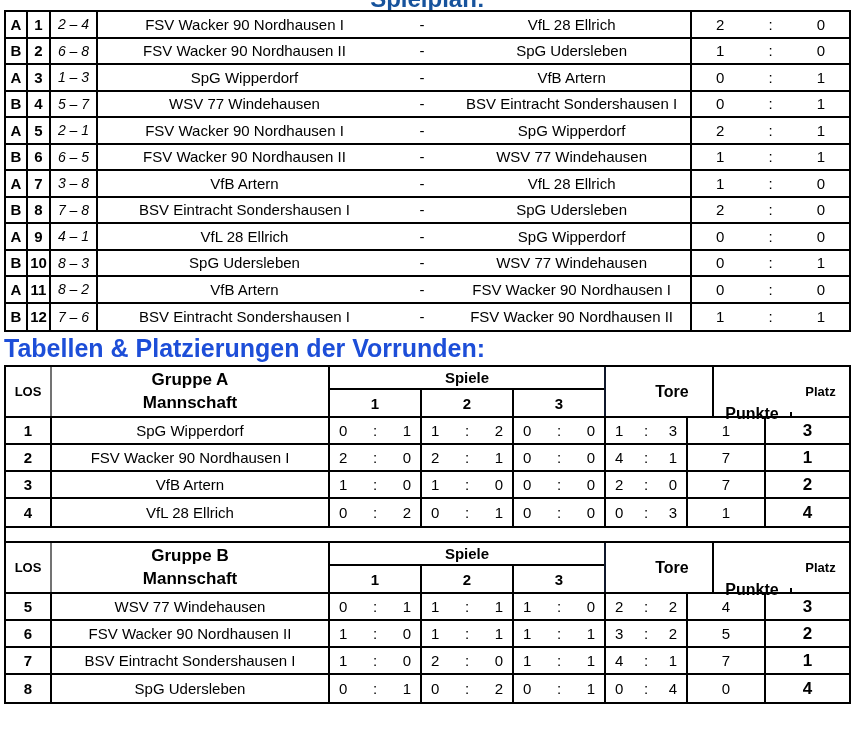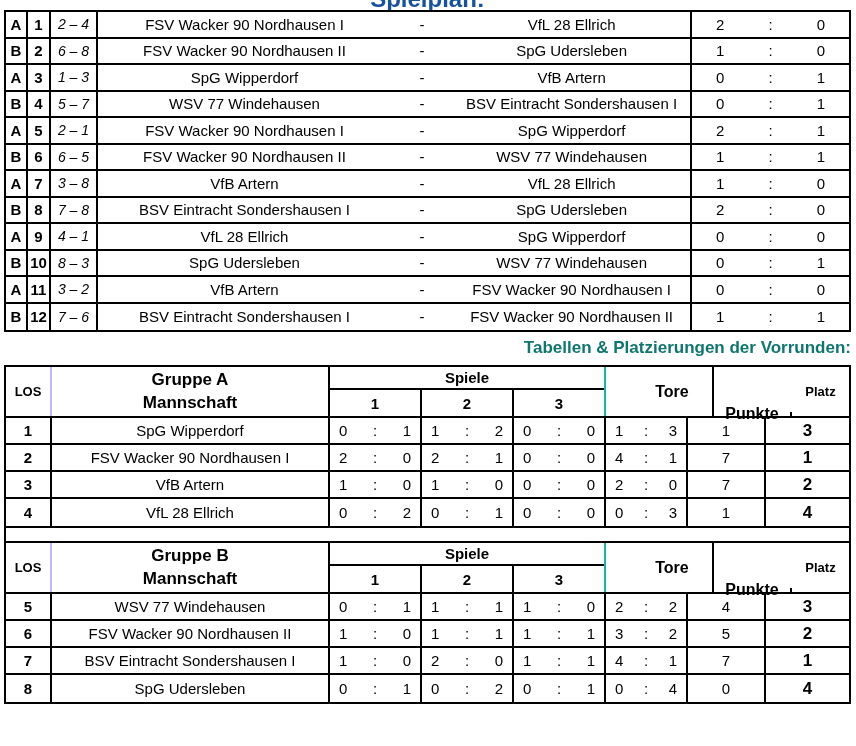--- a/index.html
+++ b/index.html
@@ -60,38 +60,38 @@
     width: 159px;
     border-left: 2px solid #000;
     display: flex;
     align-items: center;
     justify-content: space-between;
     padding: 0 24px;
   }
 
   
   .standings-title {
-    text-align: right;
+    text-align: left;
     font-weight: bold;
-    font-size: 17px;
+    font-size: 25px;
     line-height: 26px;
-    color: #0f766e;
+    color: #1d4ed8;
     margin: 3px 0 4px 0;
   }
 
   
   .standings { border: 2px solid #000; }
   .g-header {
     display: flex;
     border-bottom: 2px solid #000;
     height: 51px;
   }
-  .g-header .los-h   { width: 46px;  border-right: 2px solid #c4b5fd; font-weight: bold; font-size: 13px; }
+  .g-header .los-h   { width: 46px;  border-right: 2px solid #737373; font-weight: bold; font-size: 13px; }
   .g-header .gtitle  { width: 278px; border-right: 2px solid #000; flex-direction: column; font-weight: bold; font-size: 17px; line-height: 1.3; }
-  .spiele-wrap { width: 276px; border-right: 2px solid #14b8a6; display: flex; flex-direction: column; justify-content: flex-end; }
+  .spiele-wrap { width: 276px; border-right: 2px solid #0f172a; display: flex; flex-direction: column; justify-content: flex-end; }
   .spiele-label {
     height: 23px;
     border-bottom: 2px solid #000;
     display: flex; align-items: center; justify-content: center;
     font-weight: bold; font-size: 15px;
   }
   .game-nums { flex: 1; display: flex; }
   .game-nums .gnum { flex: 1; border-right: 2px solid #000; font-weight: bold; font-size: 15px; }
   .game-nums .gnum.last { border-right: none; }
   .g-header .tore-h   { width: 82px; border-right: 2px solid #000; font-weight: bold; font-size: 16px; margin-left: 26px; }
@@ -294,21 +294,21 @@
         <div class="score">
           <span>0</span>
           <span>:</span>
           <span>1</span>
         </div>
       </div>
 
       <div class="sp-row">
         <div class="cell grp">A</div>
         <div class="cell nr">11</div>
-        <div class="cell lots">3 – 2</div>
+        <div class="cell lots">8 – 2</div>
         <div class="mid">
           <span class="home">VfB Artern</span>
           <span class="dash">-</span>
           <span class="away">FSV Wacker 90 Nordhausen I</span>
         </div>
         <div class="score">
           <span>0</span>
           <span>:</span>
           <span>0</span>
         </div>

